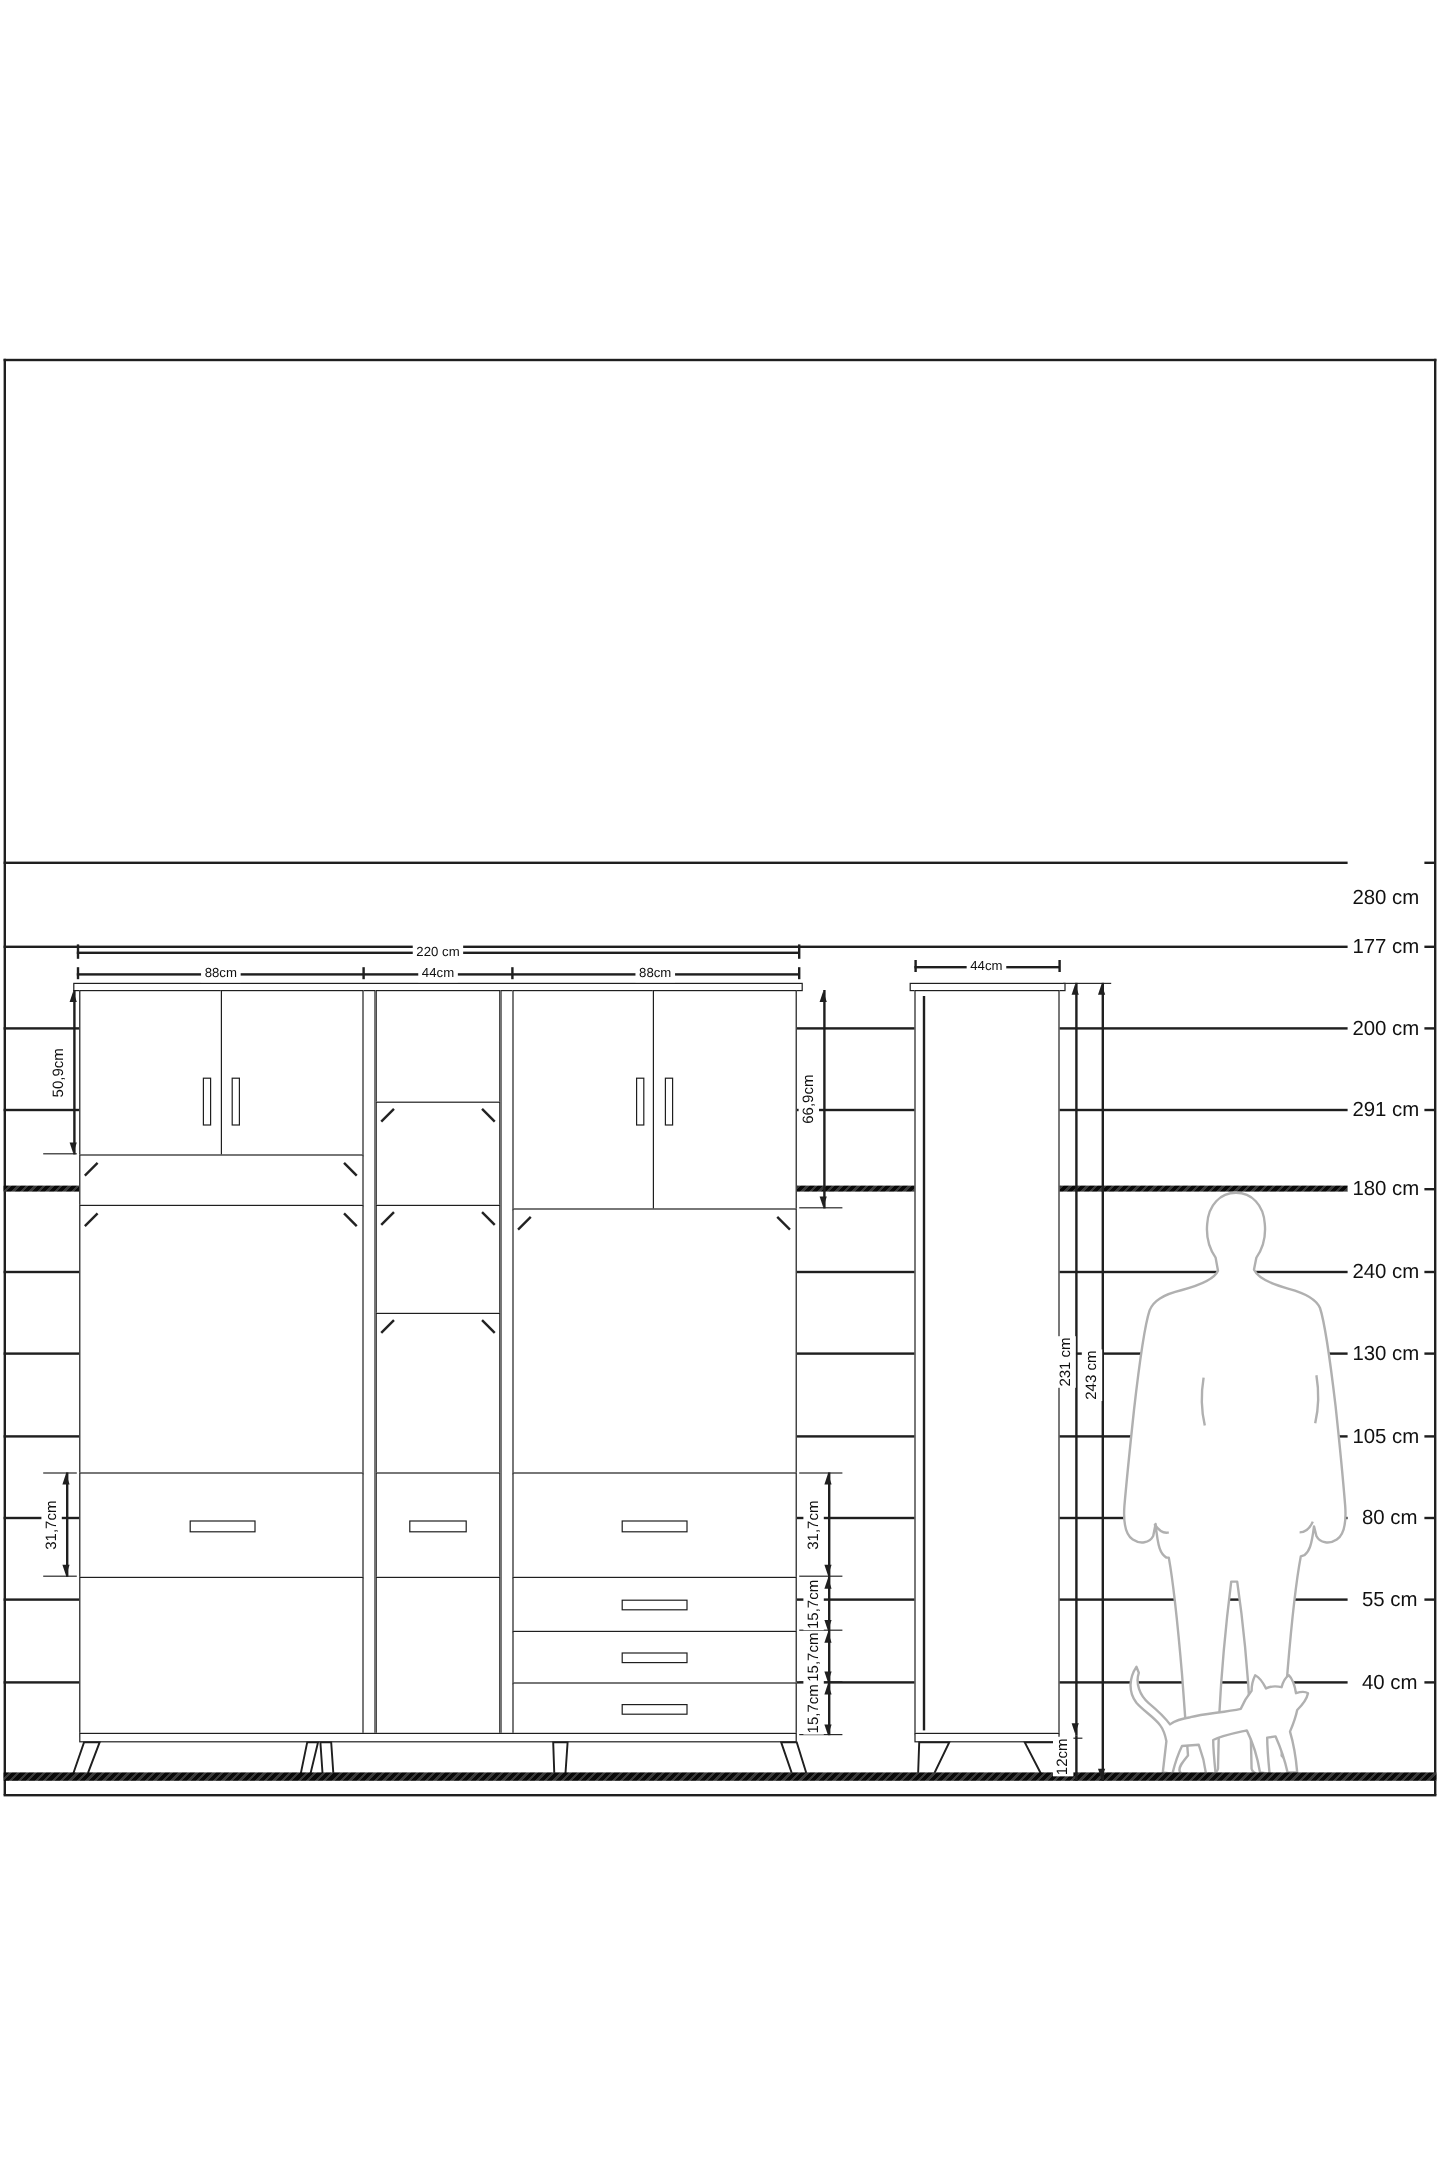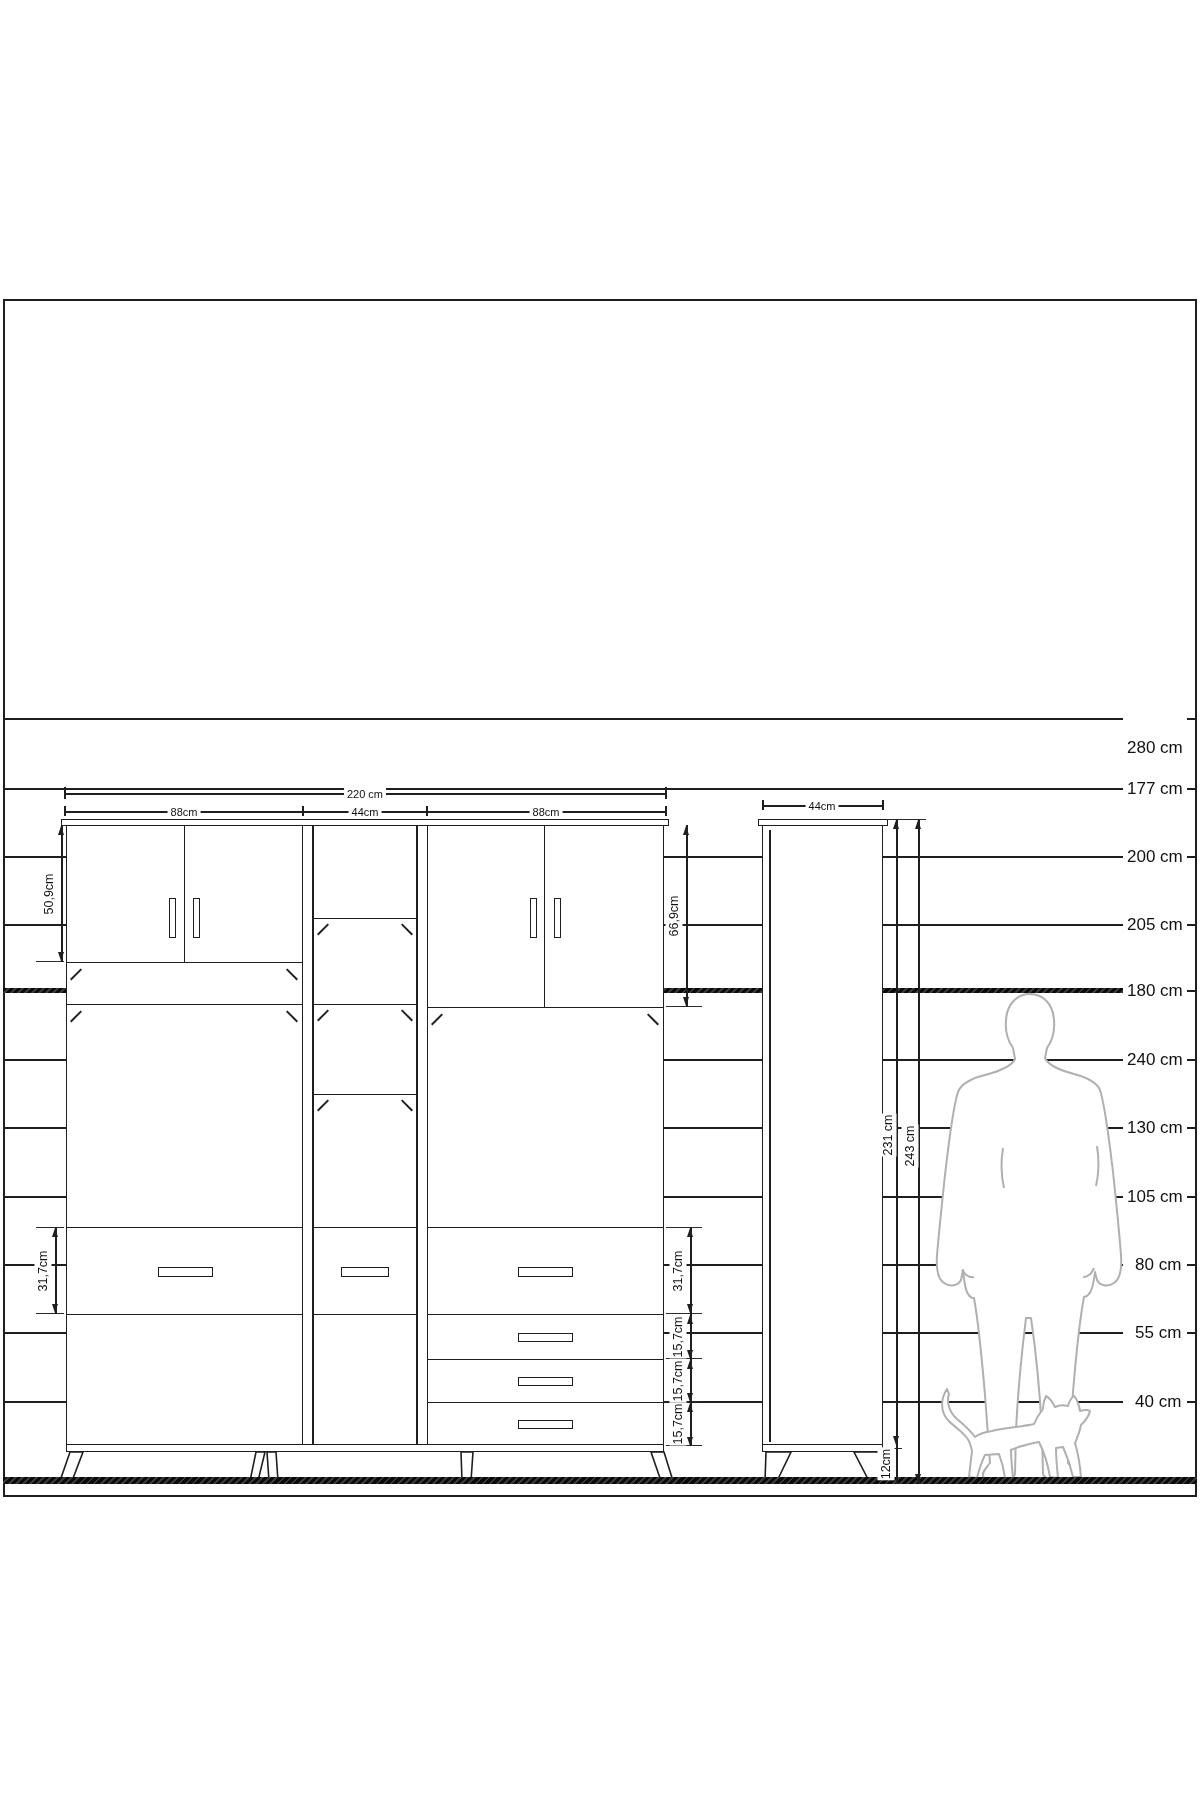--- a/index.html
+++ b/index.html
@@ -45,21 +45,21 @@
     <span class="slabel" style="left:1127px;top:789px">177 cm</span>
     <div class="lh" style="left:1187px;top:788px;width:9px"></div>
   </div>
   <div>
     <div class="lh" style="left:3px;top:856px;width:1120px"></div>
     <span class="slabel" style="left:1127px;top:857px">200 cm</span>
     <div class="lh" style="left:1187px;top:856px;width:9px"></div>
   </div>
   <div>
     <div class="lh" style="left:3px;top:924px;width:1120px"></div>
-    <span class="slabel" style="left:1127px;top:925px">205 cm</span>
+    <span class="slabel" style="left:1127px;top:925px">291 cm</span>
     <div class="lh" style="left:1187px;top:924px;width:9px"></div>
   </div>
   <div>
     <div class="bold-h" style="left:3px;top:988px;width:1120px"></div>
     <span class="slabel" style="left:1127px;top:991px">180 cm</span>
     <div class="lh" style="left:1187px;top:990px;width:9px"></div>
   </div>
   <div>
     <div class="lh" style="left:3px;top:1059px;width:1120px"></div>
     <span class="slabel" style="left:1127px;top:1060px">240 cm</span>

